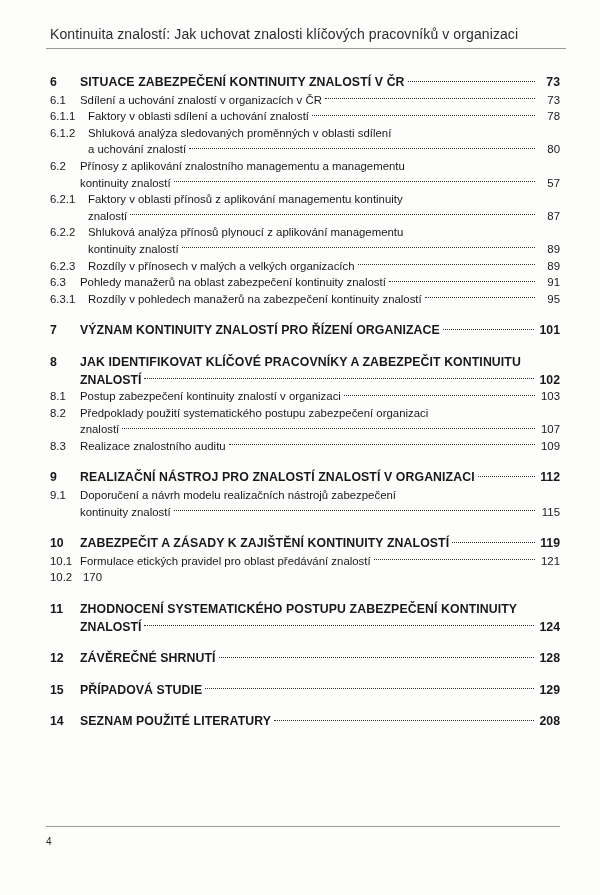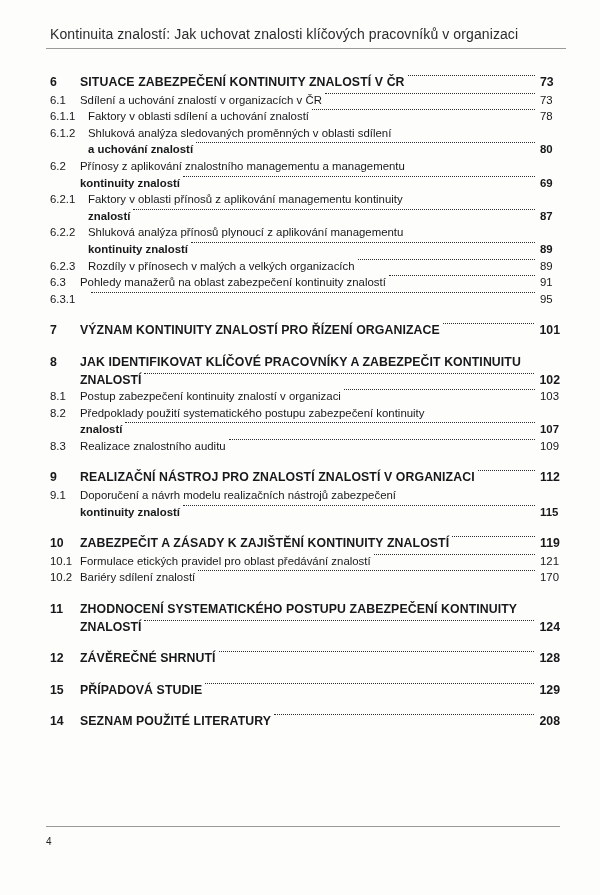--- a/index.html
+++ b/index.html
@@ -45,35 +45,35 @@
     margin-bottom: 1px;
   }
   .num {
     flex: 0 0 auto;
     text-align: left;
   }
   .mid {
     flex: 1 1 auto;
     min-width: 0;
     display: flex;
-    align-items: flex-start;
+    align-items: center;
   }
   .title {
     white-space: normal;
   }
   .dots {
     flex: 1 1 auto;
     border-bottom: 1.4px dotted #2a2c2e;
     margin: 0 3px 3.5px 3px;
     min-width: 6px;
     height: 0;
   }
   .page-no {
     flex: 0 0 auto;
-    text-align: left;
+    text-align: right;
     min-width: 20px;
     padding-left: 2px;
   }
   
   .lvl1 {
     font-weight: bold;
     font-size: 12.3px;
     margin-top: 16px;
     margin-bottom: 2px;
   }
@@ -84,21 +84,20 @@
   .lvl2, .lvl3 {
     font-weight: normal;
   }
   .lvl1 + .lvl2 { margin-top: 0; }
   .cont {
     display: flex;
     align-items: flex-start;
     font-size: 11.4px;
     line-height: 15.6px;
     margin-bottom: 1px;
-    font-weight: bold;
   }
   .cont .num { flex: 0 0 auto; }
   .cont.ind2 .num { width: 30px; }
   .cont.ind3 .num { width: 38px; }
   .cont.bold { font-weight: bold; font-size: 12.3px; }
   .cont.bold .num { width: 30px; }
   .footer-rule {
     position: absolute;
     left: 46px;
     right: 40px;
@@ -165,21 +164,21 @@
         <span class="mid">
           <span class="title">Přínosy z aplikování znalostního managementu a managementu</span>
         </span>
       </div>
       <div class="cont ind2">
         <span class="num">&nbsp;</span>
         <span class="mid">
           <span class="title">kontinuity znalostí</span>
           <span class="dots"></span>
         </span>
-        <span class="page-no">69</span>
+        <span class="page-no">57</span>
       </div>
       <div class="entry lvl3">
         <span class="num">6.2.1</span>
         <span class="mid">
           <span class="title">Faktory v oblasti přínosů z aplikování managementu kontinuity</span>
         </span>
       </div>
       <div class="cont ind3">
         <span class="num">&nbsp;</span>
         <span class="mid">
@@ -214,20 +213,21 @@
         <span class="num">6.3</span>
         <span class="mid">
           <span class="title">Pohledy manažerů na oblast zabezpečení kontinuity znalostí</span>
           <span class="dots"></span>
         </span>
         <span class="page-no">91</span>
       </div>
       <div class="entry lvl3">
         <span class="num">6.3.1</span>
         <span class="mid">
+          <span class="title">Rozdíly v pohledech manažerů na zabezpečení kontinuity znalostí</span>
           <span class="dots"></span>
         </span>
         <span class="page-no">95</span>
       </div>
       <div class="entry lvl1">
         <span class="num">7</span>
         <span class="mid">
           <span class="title">VÝZNAM KONTINUITY ZNALOSTÍ PRO ŘÍZENÍ ORGANIZACE</span>
           <span class="dots"></span>
         </span>
@@ -251,21 +251,21 @@
         <span class="num">8.1</span>
         <span class="mid">
           <span class="title">Postup zabezpečení kontinuity znalostí v organizaci</span>
           <span class="dots"></span>
         </span>
         <span class="page-no">103</span>
       </div>
       <div class="entry lvl2">
         <span class="num">8.2</span>
         <span class="mid">
-          <span class="title">Předpoklady použití systematického postupu zabezpečení kontinuity</span>
+          <span class="title">Předpoklady použití systematického postupu zabezpečení organizaci</span>
         </span>
       </div>
       <div class="cont ind2">
         <span class="num">&nbsp;</span>
         <span class="mid">
           <span class="title">znalostí</span>
           <span class="dots"></span>
         </span>
         <span class="page-no">107</span>
       </div>
@@ -310,24 +310,20 @@
       <div class="entry lvl2">
         <span class="num">10.1</span>
         <span class="mid">
           <span class="title">Formulace etických pravidel pro oblast předávání znalostí</span>
           <span class="dots"></span>
         </span>
         <span class="page-no">121</span>
       </div>
       <div class="entry lvl2">
         <span class="num">10.2</span>
-        <span class="mid">
-          <span class="title">Bariéry sdílení znalostí</span>
-          <span class="dots"></span>
-        </span>
         <span class="page-no">170</span>
       </div>
       <div class="entry lvl1">
         <span class="num">11</span>
         <span class="mid">
           <span class="title">ZHODNOCENÍ SYSTEMATICKÉHO POSTUPU ZABEZPEČENÍ KONTINUITY</span>
         </span>
       </div>
       <div class="cont ind1 bold">
         <span class="num">&nbsp;</span>

